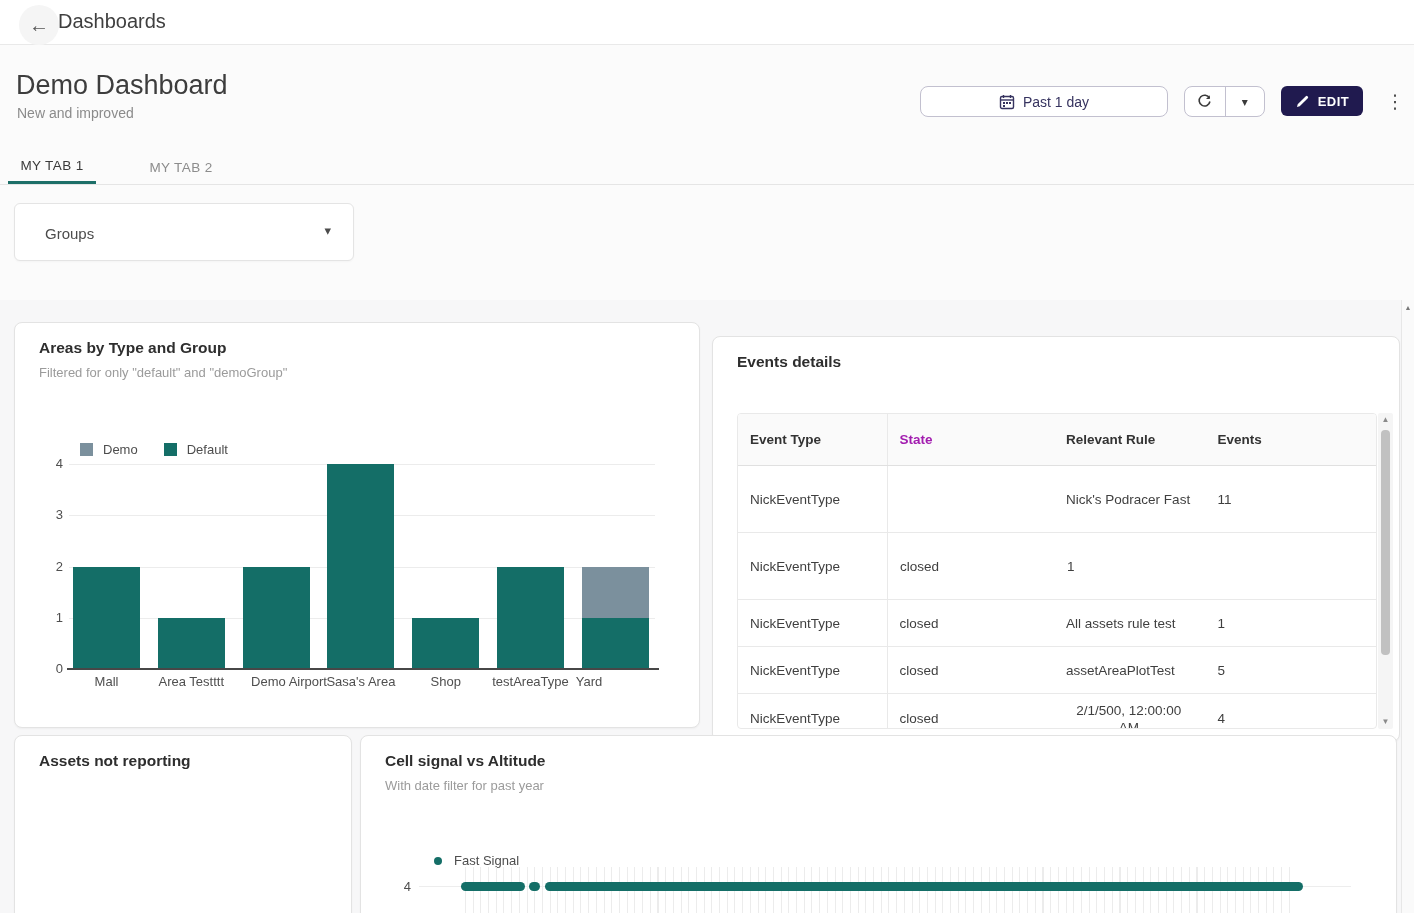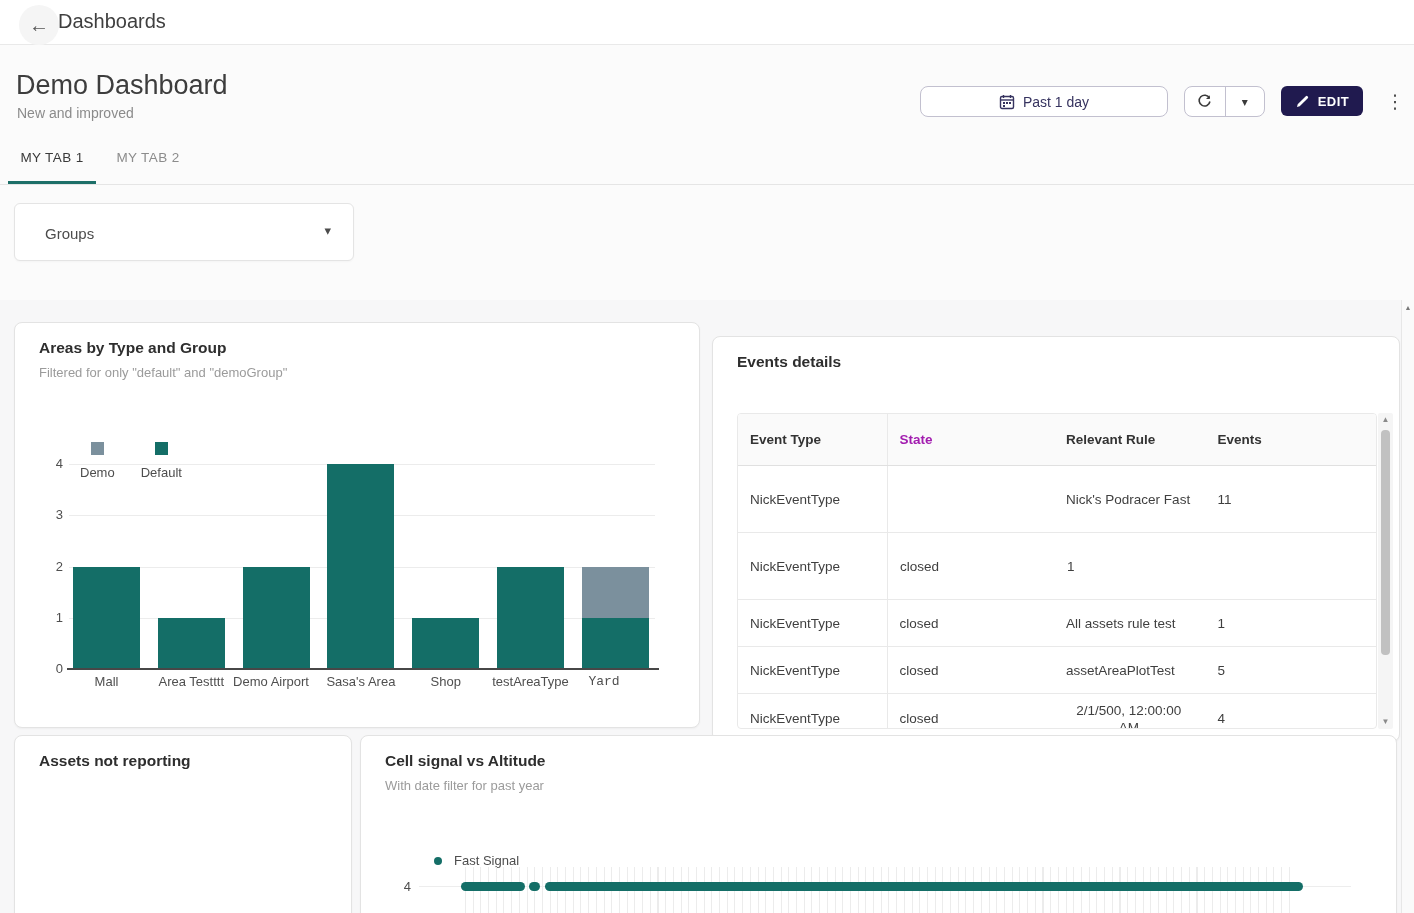--- a/index.html
+++ b/index.html
@@ -30,25 +30,25 @@
     background:#201a4f; border-radius:6px; display:flex; align-items:center;
     justify-content:center; gap:8px; color:#fff; font-size:13px; font-weight:bold;
     letter-spacing:.5px; cursor:pointer; }
   #kebab-btn { position:absolute; left:1382px; top:88px; width:26px; height:26px;
     display:flex; align-items:center; justify-content:center; font-size:19px;
     color:#4c4c4c; cursor:pointer; }
 
   
   #tabs { position:absolute; left:0; top:150px; width:1414px; height:35px;
     border-bottom:1px solid #e5e5e5; }
-  .tab { position:absolute; top:0; height:34px; display:flex; 
+  .tab { position:absolute; top:0; height:34px; display:flex; align-items:center;
     justify-content:center; font-size:13.5px; font-weight:500; letter-spacing:.4px;
     cursor:pointer; }
   .tab.active { color:#3a3a3a; border-bottom:3px solid #1d6f68; }
-  .tab.inactive { color:#8c8c8c; }
+  .tab.inactive { color:#8c8c8c;margin-left:33px; }
   #tab-1 { left:8px; width:88px; }
   #tab-2 { left:112px; width:72px; }
 
   
   #groups-select { position:absolute; left:14px; top:203px; width:340px; height:58px;
     background:#fff; border:1px solid #e4e4e4; border-radius:6px;
     box-shadow:0 1px 2px rgba(0,0,0,.03); cursor:pointer; }
   #groups-label { position:absolute; left:30px; top:21px; font-size:15px; color:#4c4c4c; }
   #groups-caret { position:absolute; right:22px; top:19px; font-size:13px; color:#4c4c4c; }
 
@@ -61,21 +61,21 @@
   .card-subtitle { position:absolute; left:24px; top:42px; font-size:13px; color:#9b9b9b; }
 
   #card-areas { left:14px; top:322px; width:686px; height:406px; }
   #card-events { left:712px; top:322px; width:688px; height:406px;margin-top:14px; }
   #card-assets { left:14px; top:735px; width:338px; height:200px; }
   #card-cell  { left:360px; top:735px; width:1037px; height:200px; }
 
   
   #bar-legend { position:absolute; left:65px; top:119px; display:flex; gap:26px;
     font-size:13px; color:#4d4d4d; }
-  .legend-item { display:flex; align-items:center; gap:10px;flex-direction:column; }
+  .legend-item { display:flex; align-items:center; gap:10px; }
   .legend-swatch { width:13px; height:13px; }
   #bar-plot { position:absolute; left:0; top:0; width:686px; height:406px; }
   .gridline-h { position:absolute; left:54px; width:586px; height:1px; background:#ececec; }
   .ytick { position:absolute; width:34px; text-align:right; font-size:13px; color:#4f4f4f; }
   .bar-seg { position:absolute; width:67px; }
   .xtick { position:absolute; top:351px; font-size:13px; color:#4f4f4f; text-align:center; width:90px; }
   #bar-baseline { position:absolute; left:52px; top:345px; width:592px; height:2px; background:#474747; }
 
   
   #events-table { position:absolute; left:24px; top:76px; width:640px; height:316px;
@@ -195,30 +195,30 @@
       <div class="ytick" style="left: 14px; top: 235.5px;">2</div>
       <div class="gridline-h" style="top: 192.25px;"></div>
       <div class="ytick" style="left: 14px; top: 184.25px;">3</div>
       <div class="gridline-h" style="top: 141px;"></div>
       <div class="ytick" style="left: 14px; top: 133px;">4</div>
       <div class="bar-seg" style="left: 58px; top: 243.5px; height: 102.5px; background: rgb(20, 110, 103);"></div>
       <div class="xtick" style="left: 46.5px;">Mall</div>
       <div class="bar-seg" style="left: 142.8px; top: 294.75px; height: 51.25px; background: rgb(20, 110, 103);"></div>
       <div class="xtick" style="left: 131.3px;">Area Testttt</div>
       <div class="bar-seg" style="left: 227.6px; top: 243.5px; height: 102.5px; background: rgb(20, 110, 103);"></div>
-      <div class="xtick" style="left: 211px;">Demo Airport</div>
+      <div class="xtick" style="left: 229px;">Demo Airport</div>
       <div class="bar-seg" style="left: 312.4px; top: 141px; height: 205px; background: rgb(20, 110, 103);"></div>
       <div class="xtick" style="left: 300.9px;">Sasa's Area</div>
       <div class="bar-seg" style="left: 397.2px; top: 294.75px; height: 51.25px; background: rgb(20, 110, 103);"></div>
       <div class="xtick" style="left: 385.7px;">Shop</div>
       <div class="bar-seg" style="left: 482px; top: 243.5px; height: 102.5px; background: rgb(20, 110, 103);"></div>
       <div class="xtick" style="left: 470.5px;">testAreaType</div>
       <div class="bar-seg" style="left: 566.8px; top: 294.75px; height: 51.25px; background: rgb(20, 110, 103);"></div>
       <div class="bar-seg" style="left: 566.8px; top: 243.5px; height: 51.25px; background: rgb(123, 144, 157);"></div>
-      <div class="xtick" style="left: 544px; font-family: Liberation Mono, monospace;">Yard</div>
+      <div class="xtick" style="left: 529px;">Yard</div>
     </div>
   <div id="bar-baseline"></div>
 </div>
 
 <div id="card-events" class="card">
   <div class="card-title">Events details</div>
   <div id="events-table">
       <div class="t-row header" style="height: 52px;">
         <div class="t-cell c0" style="width: 150px; font-weight: bold; color: rgb(51, 51, 51);">Event Type</div>
         <div class="t-cell c1" style="width: 167px; font-weight: bold; color: #a21caf;">State</div>

